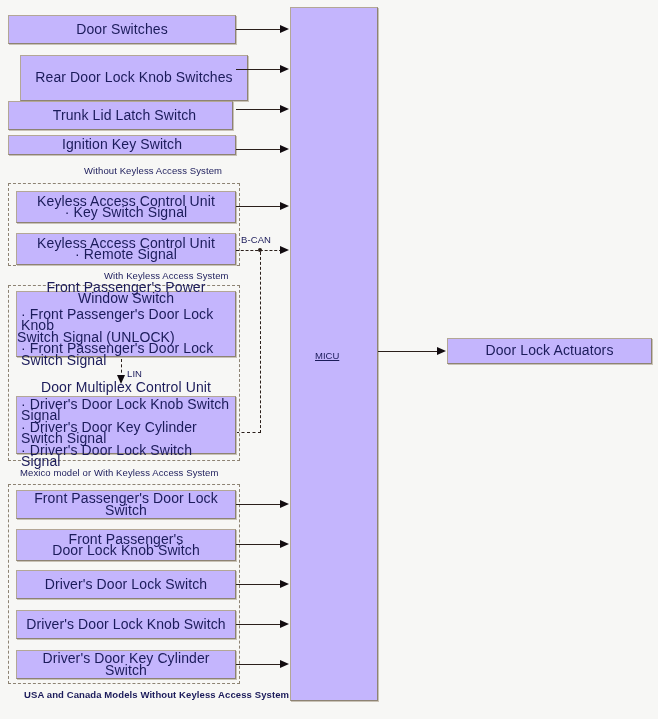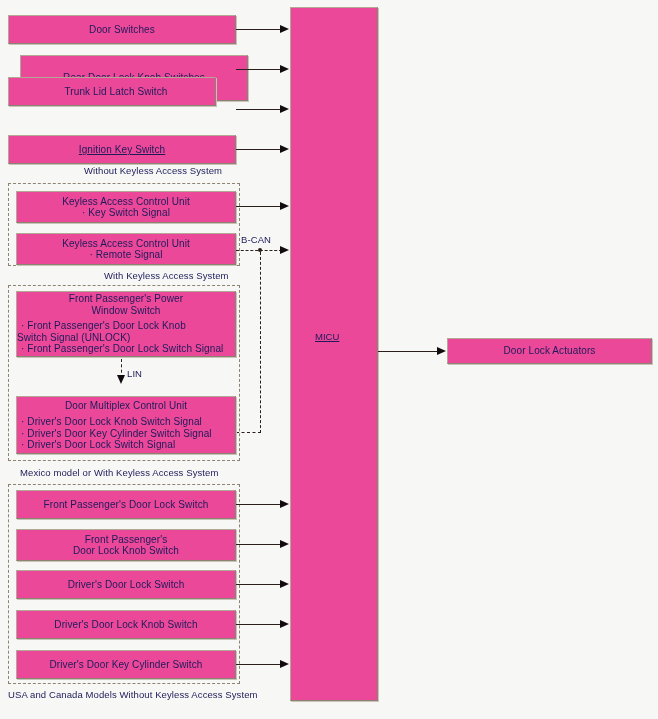--- a/index.html
+++ b/index.html
@@ -12,29 +12,29 @@
     width: 658px;
     height: 719px;
     background: #f7f7f5;
     font-family: "Liberation Sans", sans-serif;
     overflow: hidden;
   }
   
   .box {
     position: absolute;
     box-sizing: border-box;
-    background: #ec4899;
+    background: #c4b5fd;
     border: 1px solid #a09585;
     border-top-color: #b3a796;
     border-left-color: #b3a796;
     border-right-color: #8d8373;
     border-bottom-color: #8d8373;
     box-shadow: 1px 1px 0 0 #c9c2b6;
     color: #1b1b5a;
-    font-size: 10px;
+    font-size: 14px;
     line-height: 11.5px;
     display: flex;
     align-items: center;
     justify-content: center;
     text-align: center;
     letter-spacing: 0.1px;
   }
   .box .inner { width: 100%; padding: 0 4px; }
   .box.left-align { justify-content: flex-start; text-align: left; }
   .box .title { display: block; }
@@ -113,29 +113,29 @@
   <div class="arrow-r" style="left:280px; top:25px;"></div>
 
   <div class="box" style="left:20px; top:55px; width:228px; height:46px;">
     <div class="inner">
         <span class="title">Rear Door Lock Knob Switches</span>
       </div>
   </div>
   <div class="hline" style="left:236px; top:69px; width:46px;"></div>
   <div class="arrow-r" style="left:280px; top:65px;"></div>
 
-  <div class="box" style="left:8px; top:77px; width:208px; height:29px;padding-left:8px;">
+  <div class="box" style="left:8px; top:101px; width:225px; height:29px;padding-left:8px;">
     <div class="inner">
         <span class="title">Trunk Lid Latch Switch</span>
       </div>
   </div>
   <div class="hline" style="left:236px; top:109px; width:46px;"></div>
   <div class="arrow-r" style="left:280px; top:105px;"></div>
 
-  <div class="box" style="left:8px; top:135px; width:228px; height:29px;text-decoration:underline;">
+  <div class="box" style="left:8px; top:135px; width:228px; height:20px;">
     <div class="inner">
         <span class="title">Ignition Key Switch</span>
       </div>
   </div>
   <div class="hline" style="left:236px; top:149px; width:46px;"></div>
   <div class="arrow-r" style="left:280px; top:145px;"></div>
 
   <div class="caption" style="left:84px; top:165px;">Without Keyless Access System</div>
 
   <div class="group" style="left:8px; top:183px; width:232px; height:83px;"></div>
@@ -228,25 +228,25 @@
   <div class="arrow-r" style="left:280px; top:620px;"></div>
 
   <div class="box" style="left:16px; top:650px; width:220px; height:29px;">
     <div class="inner">
         <span class="title">Driver's Door Key Cylinder Switch</span>
       </div>
   </div>
   <div class="hline" style="left:236px; top:664px; width:46px;"></div>
   <div class="arrow-r" style="left:280px; top:660px;"></div>
 
-  <div class="caption" style="left:8px; top:689px;">USA and Canada Models Without Keyless Access System</div>
+  <div class="caption" style="left:24px; top:689px;font-weight:bold;">USA and Canada Models Without Keyless Access System</div>
 
   <div class="box" style="left:290px; top:7px; width:88px; height:694px; display:block;">
   </div>
-  <div class="micu-label" style="left:315px; top:331px;text-decoration:underline;">MICU</div>
+  <div class="micu-label" style="left:315px; top:350px;text-decoration:underline;">MICU</div>
 
   <div class="hline" style="left:378px; top:351px; width:60px;"></div>
   <div class="arrow-r" style="left:437px; top:347px;"></div>
   <div class="box" style="left:447px; top:338px; width:205px; height:26px;">
     <div class="inner">
         <span class="title">Door Lock Actuators</span>
       </div>
   </div>
 
 </div>

